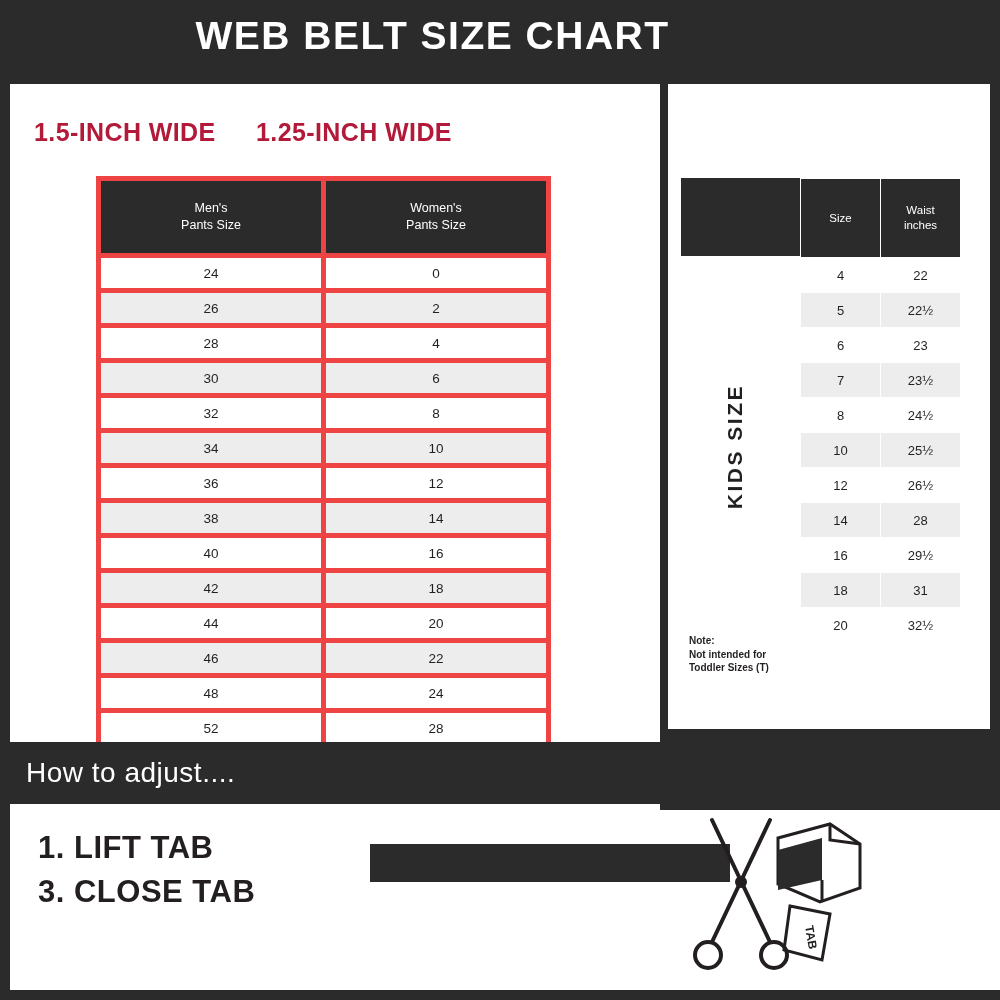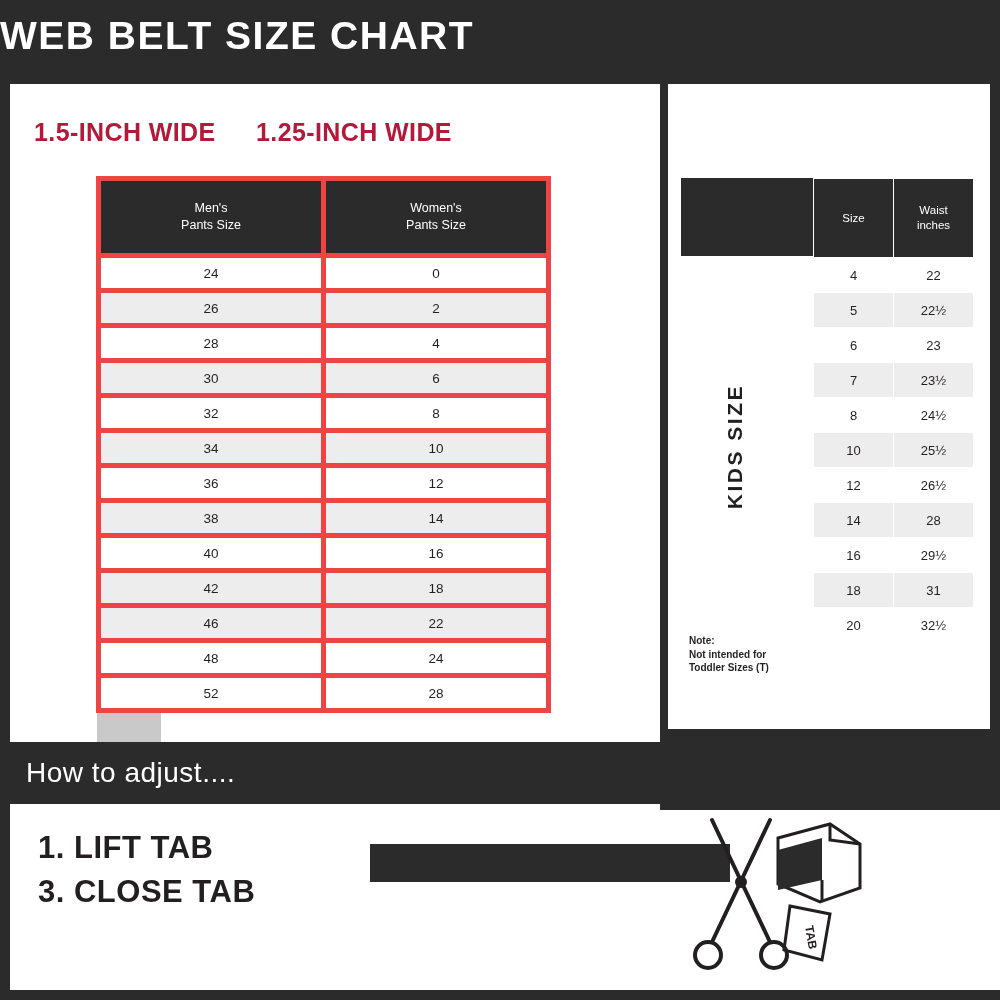--- a/index.html
+++ b/index.html
@@ -24,20 +24,21 @@
 
   
   .title-bar {
     position: absolute;
     left: 0; top: 0;
     width: 865px;
     height: 72px;
     background: #2b2b2b;
     display: flex;
     align-items: center;
+    justify-content: center;
   }
   .title-bar .title {
     color: #ffffff;
     font-size: 39px;
     font-weight: bold;
     letter-spacing: 1.5px;
   }
 
   
   .panel {
@@ -150,21 +151,21 @@
     left: 86px;
     top: 92px;
     width: 132px;
     height: 76px;
     background: #2b2b2b;
   }
 
   
   .kids-table {
     position: absolute;
-    left: 145px;
+    left: 132px;
     top: 94px;
     width: 160px;
     border-collapse: collapse;
     table-layout: fixed;
   }
   .kids-table td, .kids-table th {
     border: 1px solid #ffffff;
     text-align: center;
     font-size: 13px;
     padding: 0;
@@ -347,20 +348,24 @@
             <td>14</td>
           </tr>
         <tr class="row-a">
             <td>40</td>
             <td>16</td>
           </tr>
         <tr class="row-b">
             <td>42</td>
             <td>18</td>
           </tr>
+        <tr class="row-a">
+            <td>44</td>
+            <td>20</td>
+          </tr>
         <tr class="row-b">
             <td>46</td>
             <td>22</td>
           </tr>
         <tr class="row-a">
             <td>48</td>
             <td>24</td>
           </tr>
         <tr class="row-a">
             <td>52</td>

